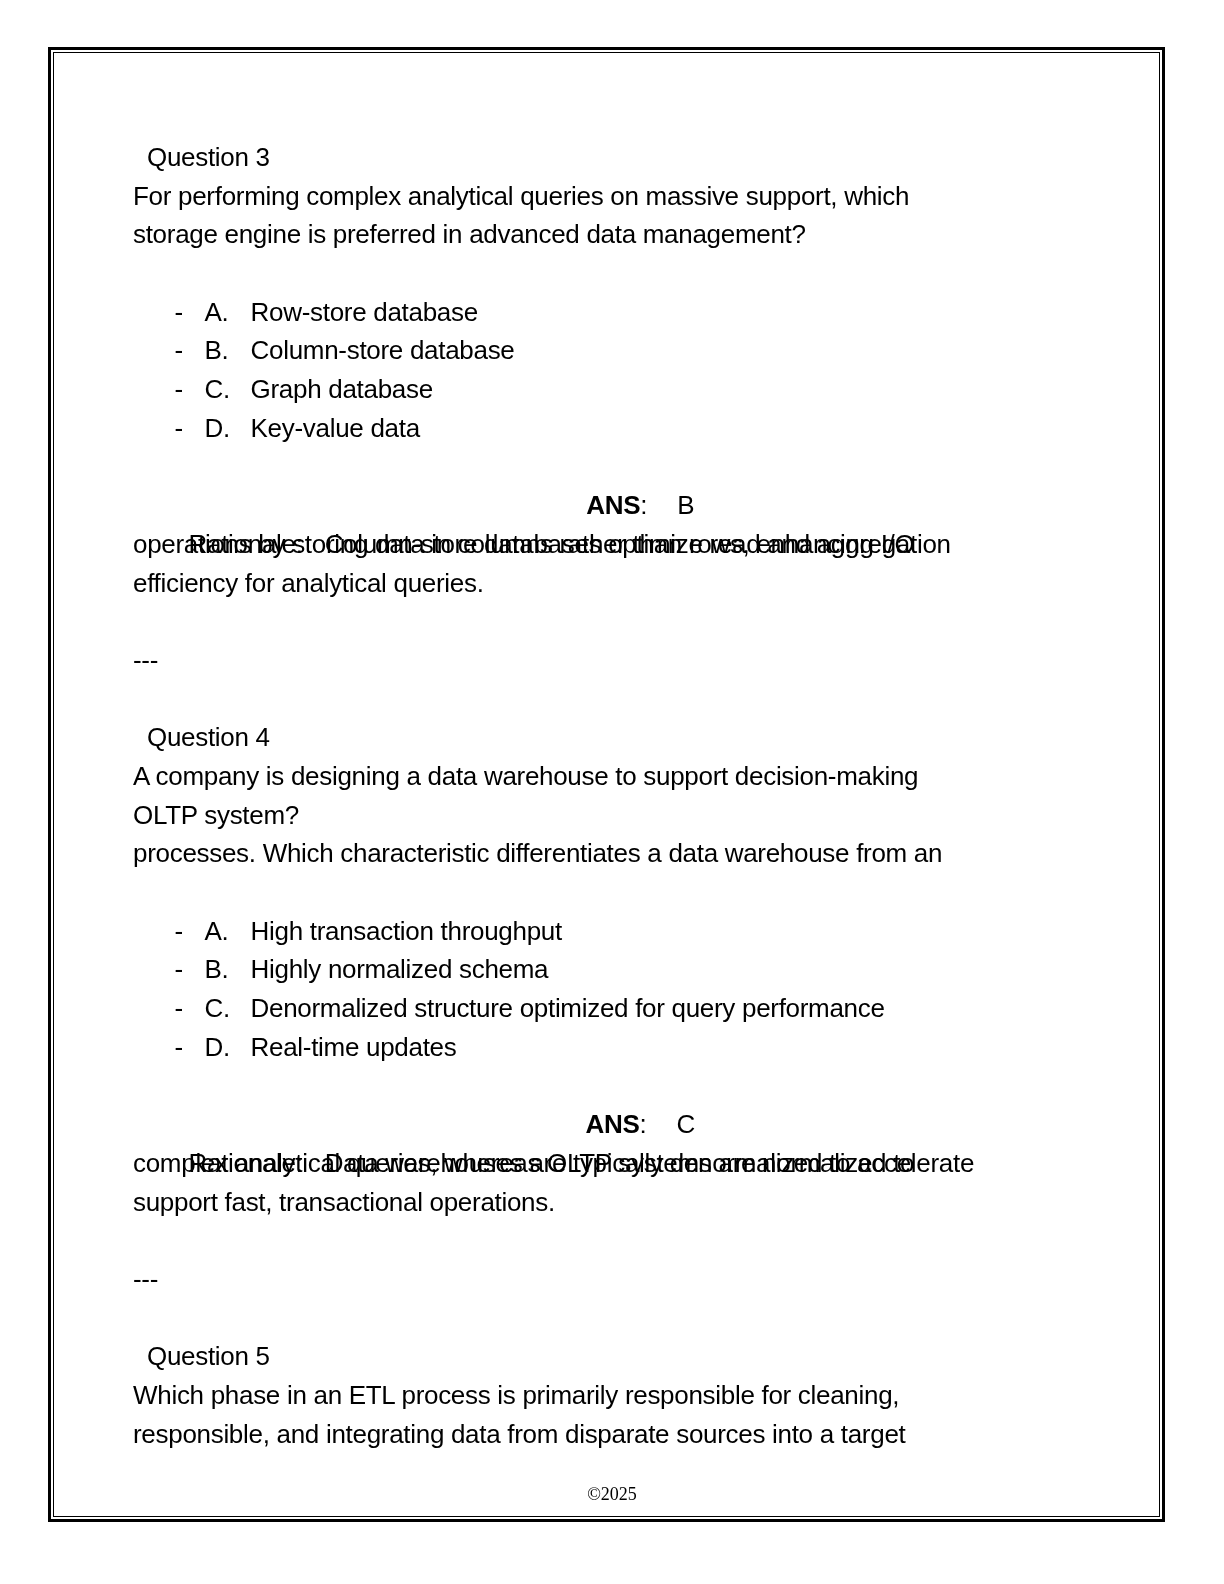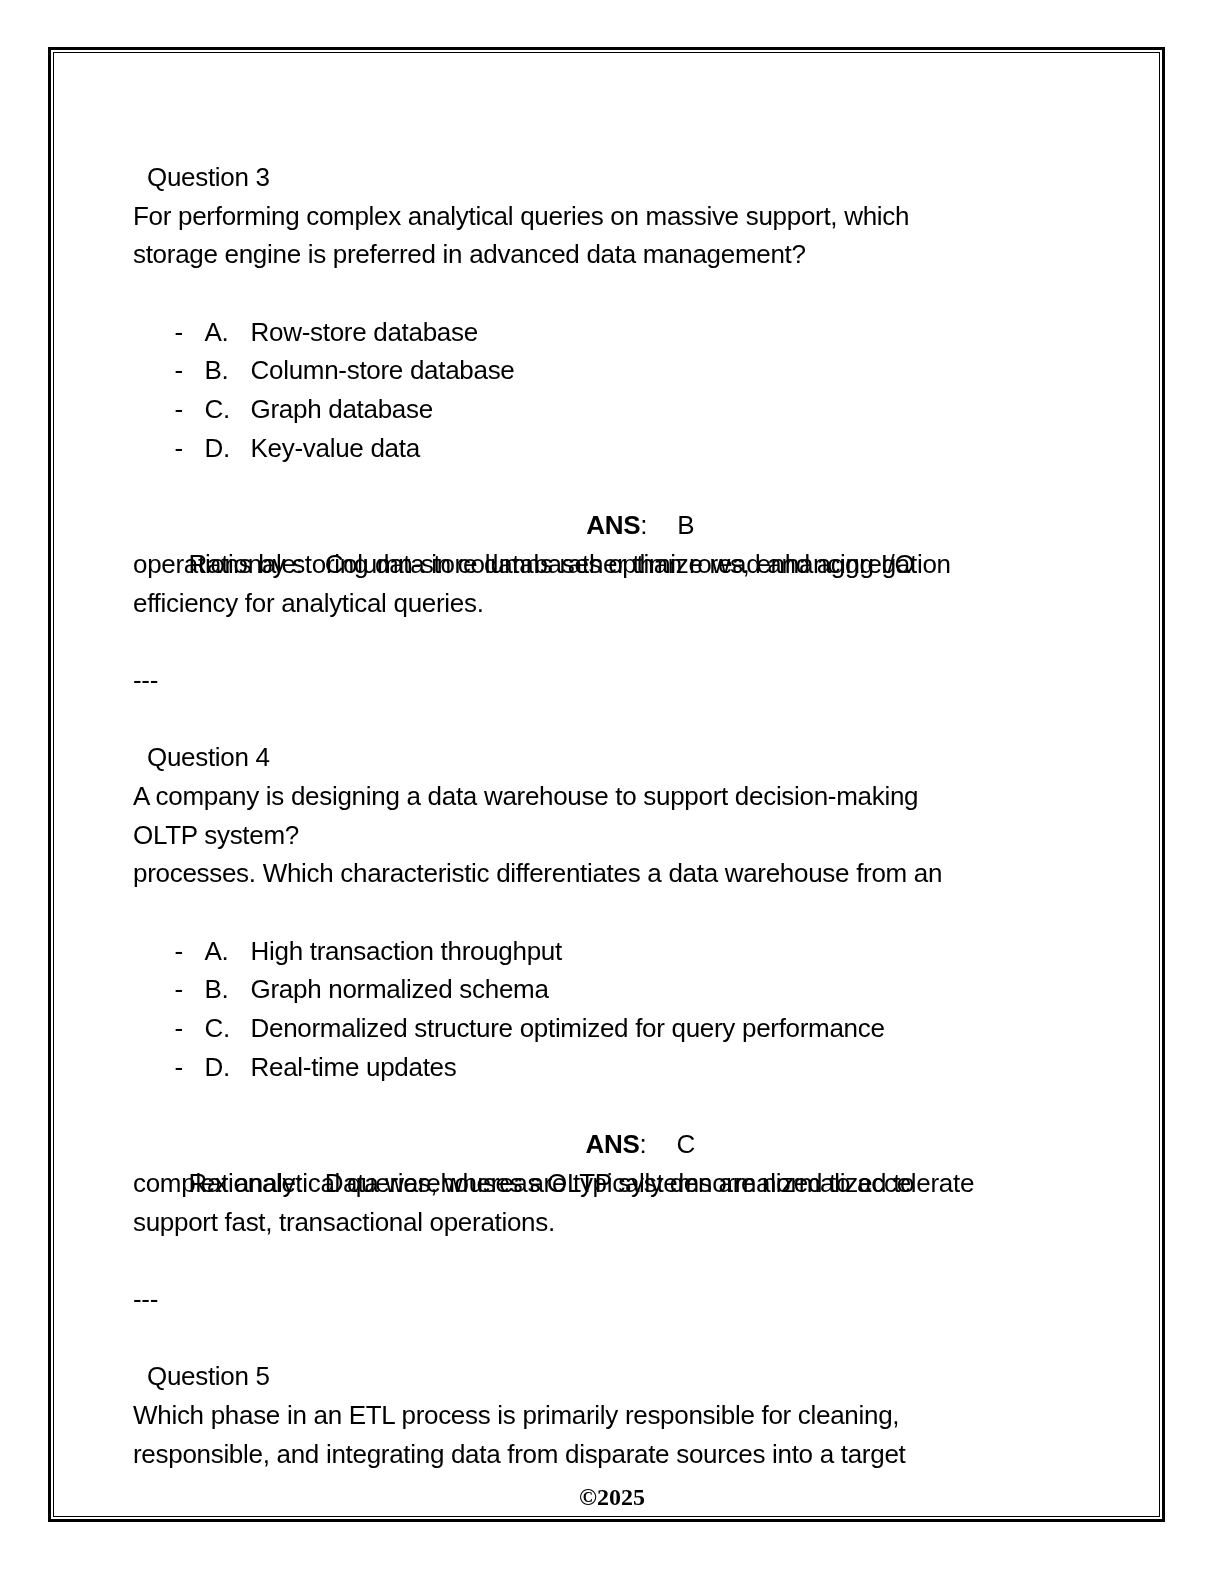--- a/index.html
+++ b/index.html
@@ -34,21 +34,20 @@
       box-sizing: border-box;
     }
     .content {
       position: absolute;
       left: 133px;
       top: 138px;
       width: 960px;
       font-size: 26px;
       line-height: 38.7px;
       letter-spacing: -0.3px;
-      margin-top: 20px;
     }
     .line {
       white-space: pre;
       height: 38.7px;
     }
     .q-title {
       padding-left: 14px;
     }
     .opt .dash {
       display: inline-block;
@@ -83,22 +82,22 @@
     .separator {
       height: 38.7px;
     }
     .footer {
       position: absolute;
       left: 0;
       width: 1224px;
       top: 1484px;
       text-align: center;
       font-family: "Liberation Serif", "DejaVu Serif", serif;
-      font-weight: bold;
-      font-size: 24px;
+      font-weight: normal;
+      font-size: 18px;
     }
   </style>
 </head>
 <body>
 
 <div class="frame-outer"></div>
 <div class="frame-inner"></div>
 
 <div class="content">
 
@@ -139,21 +138,21 @@
   <section>
     <div class="line q-title">Question 4</div>
     <div class="line">A company is designing a data warehouse to support decision-making</div>
     <div class="line">OLTP system?</div>
     <div class="line">processes. Which characteristic differentiates a data warehouse from an</div>
 
     <div class="line opt">
       <span class="dash">-</span><span class="letter">A.</span><span>High transaction throughput</span>
     </div>
     <div class="line opt">
-      <span class="dash">-</span><span class="letter">B.</span><span>Graph normalized schema</span>
+      <span class="dash">-</span><span class="letter">B.</span><span>Highly normalized schema</span>
     </div>
     <div class="line opt">
       <span class="dash">-</span><span class="letter">C.</span><span>Denormalized structure optimized for query performance</span>
     </div>
     <div class="line opt">
       <span class="dash">-</span><span class="letter">D.</span><span>Real-time updates</span>
     </div>
 
     <div class="blank"></div>
 

